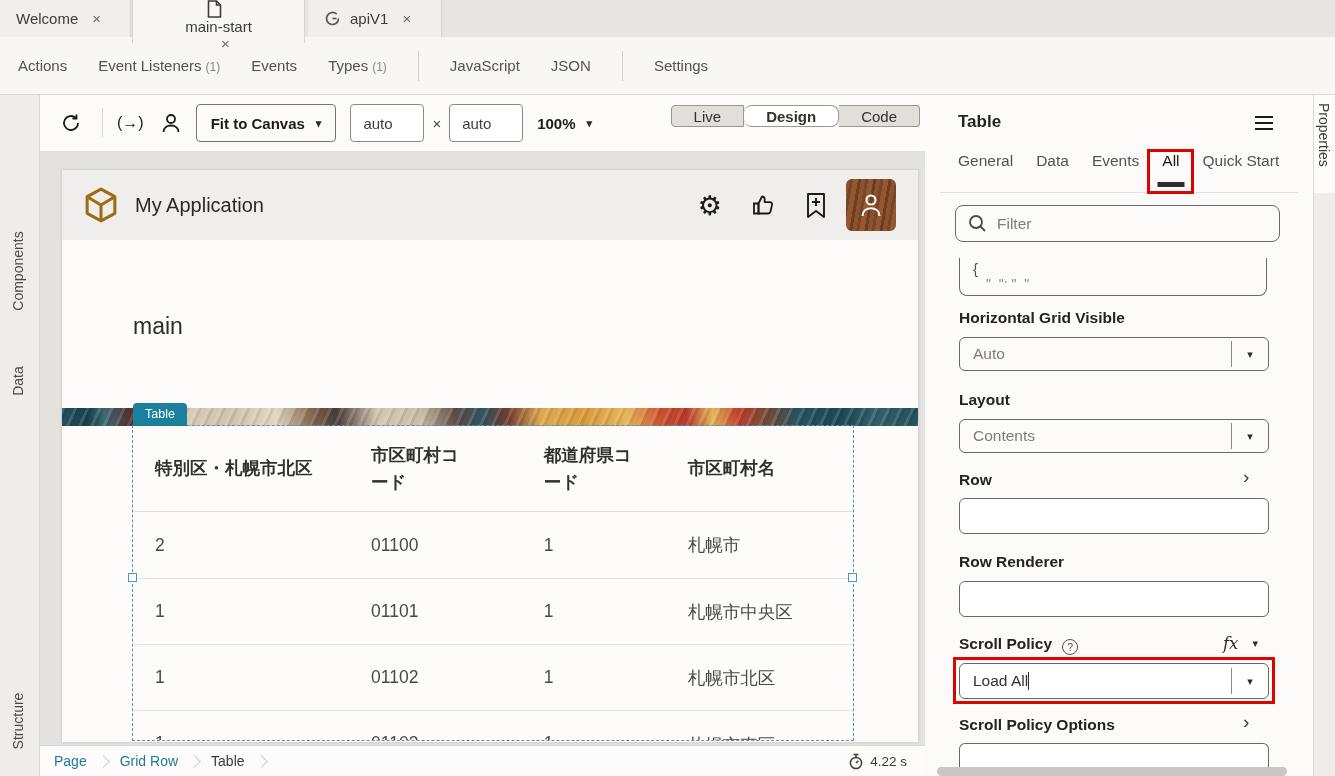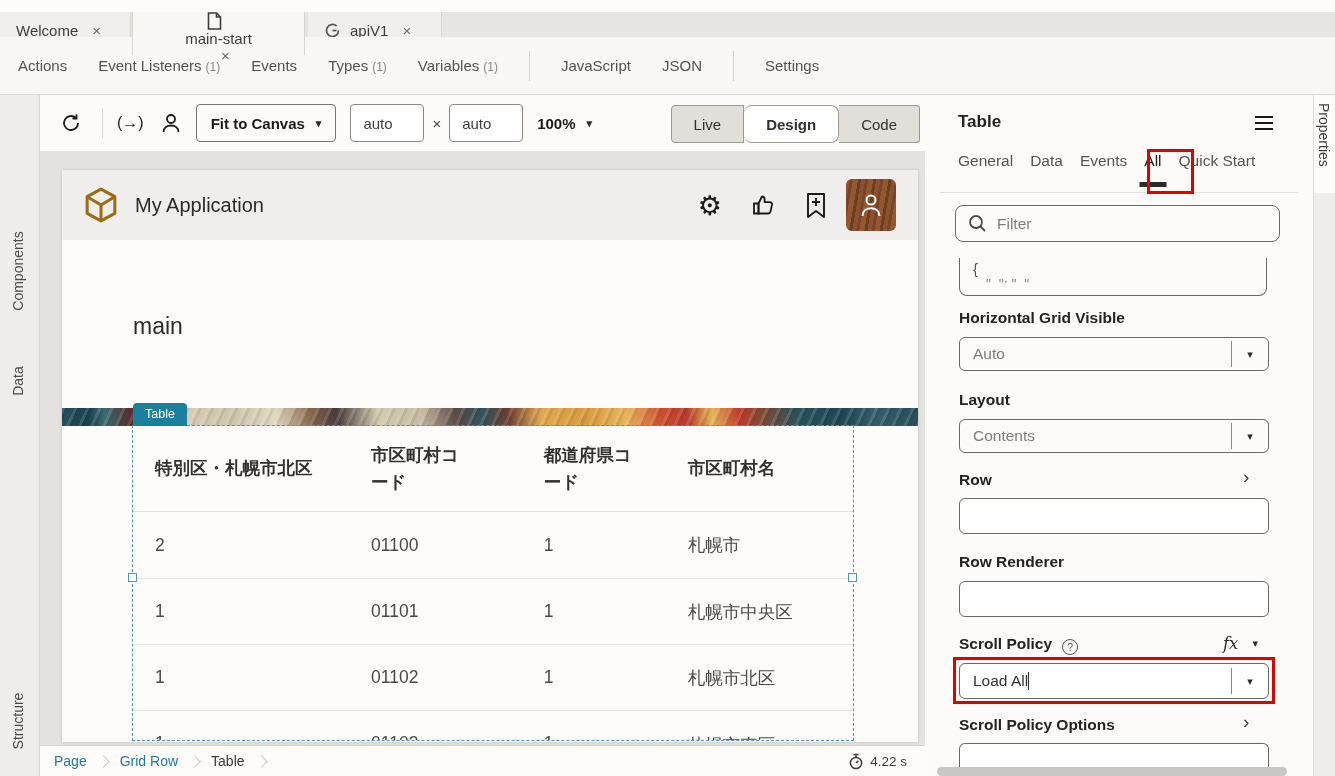--- a/index.html
+++ b/index.html
@@ -1,19 +1,19 @@
 <!DOCTYPE html>
 <html><head>
 <meta charset="utf-8">
 <style>
   * { margin:0; padding:0; box-sizing:border-box; }
   html,body { width:1335px; height:776px; overflow:hidden; font-family:"Liberation Sans",sans-serif; background:#fdfcfb; }
 
   
-  #tabbar { position:absolute; left:0; top:12px; width:1335px; height:37px; background:#e7e4e1; }
+  #tabbar { position:absolute; left:0; top:0; width:1335px; height:37px; background:#e7e4e1; }
   .wtab { position:absolute; top:0; height:37px; display:flex; align-items:center; padding:0 16px; background:#f1efec; border-right:1px solid #d8d5d1; font-size:15px; color:#3e3c39; cursor:default; }
   .wtab.active { height:43px; background:#f8f7f5; z-index:3; border-left:1px solid #d8d5d1; }
   .wtab .close { margin-left:14px; color:#6e6b66; font-size:15px; }
   .wtab .ticon { margin-right:9px; display:inline-flex; }
 
   
   #menubar { position:absolute; left:0; top:37px; width:1335px; height:58px; background:#f8f7f5; border-bottom:1px solid #dcd9d5; display:flex; align-items:center; padding-left:18px; }
   .mitem { font-size:15px; color:#54524e; margin-right:31px; position:relative; padding:18px 0; }
   .mitem.active { font-weight:bold; color:#242220; }
   .mitem.active::after { content:""; position:absolute; left:0; right:0; bottom:3px; height:5px; background:#16738f; }
@@ -30,21 +30,21 @@
   
   #toolbar { position:absolute; left:40px; top:95px; width:885px; height:57px; background:#fcfbfa; border-bottom:1px solid #e3e0dc; display:flex; align-items:center; padding-left:20px; }
   .tsep { width:1px; height:30px; background:#dcd9d5; margin:0 14px; }
   .ticonbtn { display:flex; align-items:center; justify-content:center; margin-right:6px; }
   .fitbtn { height:38px; border:1px solid #77746f; border-radius:4px; background:#fcfbfa; display:flex; align-items:center; padding:0 14px; font-weight:bold; font-size:15px; color:#1c1b19; margin:0 14px 0 8px; }
   .caret { display:inline-block; margin-left:11px; font-size:11px; color:#2e2c29; }
   .dimin { width:74px; height:38px; border:1px solid #8c8984; border-radius:4px; font-size:15px; color:#403e3a; padding-left:12px; background:#fff; font-family:"Liberation Sans",sans-serif; }
   .timesglyph { margin:0 8px; color:#403e3a; font-size:15px; }
   .zoomsel { display:flex; align-items:center; font-weight:bold; font-size:15px; color:#1c1b19; margin-left:14px; }
   #mode-group { position:absolute; right:5px; top:10px; display:flex; }
-  .modebtn { height:38px; display:flex; align-items:center; justify-content:center; font-size:15px; color:#33312e; background:#e2dfdb; border:1px solid #9b9792; border-left:none; padding:4px 22px; }
+  .modebtn { height:22px; display:flex; align-items:center; justify-content:center; font-size:15px; color:#33312e; background:#e2dfdb; border:1px solid #9b9792; border-left:none; padding:4px 22px; }
   .modebtn:first-child { border-left:1px solid #9b9792; border-radius:4px 0 0 4px; }
   .modebtn:last-child { border-radius:0 4px 4px 0; }
   .modebtn.selected { background:#fff; font-weight:bold;border-radius:8px; }
 
   
   #canvas-wrap { position:absolute; left:40px; top:152px; width:885px; height:593px; background:#e4e1de; }
   #page-surface { position:absolute; left:22px; top:18px; width:856px; height:572px; background:#fdfcfb; box-shadow:0 0 3px rgba(0,0,0,.15); overflow:hidden; }
   #app-header { position:absolute; left:0; top:0; width:856px; height:70px; background:#f0eeec; display:flex; align-items:center; padding:0 22px; }
   #app-title { font-size:20px; color:#2b2a28; margin-left:17px; font-weight:500; }
   #hdr-icons { position:absolute; right:90px; top:0; height:70px; display:flex; align-items:center; gap:28px; }
@@ -74,21 +74,21 @@
   .crumb.link { color:#1f7a9e; }
   .crumb.current { color:#3c3a37; }
   .crumb-sep { width:9px; height:9px; border-top:1.4px solid #cbc8c3; border-right:1.4px solid #cbc8c3; transform:rotate(45deg); margin:0 12px; }
   #render-time { margin-left:auto; display:flex; align-items:center; gap:6px; font-size:13.5px; color:#3c3a37; }
 
   
   #props { position:absolute; left:925px; top:95px; width:388px; height:681px; background:#fcfbfa; }
   #props-title { position:absolute; left:33px; top:17px; font-size:17px; font-weight:600; color:#252320; }
   #props-menu-icon { position:absolute; right:40px; top:21px; width:18px; height:14px; display:flex; flex-direction:column; justify-content:space-between; }
   #props-menu-icon span { height:2px; background:#1a1a1a; }
-  #props-tabs { position:absolute; left:33px; top:57px; display:flex; gap:17px; }
+  #props-tabs { position:absolute; left:33px; top:57px; display:flex; gap:23px; }
   .ptab { font-size:15.5px; color:#55534f; position:relative; padding-bottom:14px; }
   .ptab.selected { color:#1a1917; }
   .ptab.selected::after { content:""; position:absolute; left:50%; transform:translateX(-50%); bottom:-3px; width:27px; height:5px; background:#2e2c29; }
   #ptab-divider { position:absolute; left:15px; top:97px; width:358px; height:1px; background:#e4e1dd; }
   .redbox { position:absolute; border:3px solid #dd0400; z-index:6; }
 
   #filter-box { position:absolute; left:30px; top:110px; width:325px; height:37px; border:1.5px solid #6b6863; border-radius:8px; display:flex; align-items:center; padding-left:12px; background:#fcfbfa; }
   #filter-input { border:none; outline:none; background:transparent; font-size:15.5px; color:#3a3835; margin-left:10px; width:250px; font-family:"Liberation Sans",sans-serif; }
   #filter-input::placeholder { color:#807d78; }
 
@@ -143,23 +143,20 @@
 </div>
 
 <div id="menubar">
   <span class="mitem">Actions</span>
   <span class="mitem">
     <span>Event Listeners</span><span class="mcount">(1)</span>
   </span>
   <span class="mitem">Events</span>
   <span class="mitem">
     <span>Types</span><span class="mcount">(1)</span>
-  </span>
-  <span class="mitem">
-    <span>Variables</span><span class="mcount">(1)</span>
   </span>
   <span class="msep"></span>
   <span class="mitem">JavaScript</span>
   <span class="mitem">JSON</span>
   <span class="msep"></span>
   <span class="mitem">Settings</span>
 </div>
 
 <div id="left-rail">
   <div class="vlabel" style="left:-50px; top:166px;">Components</div>

